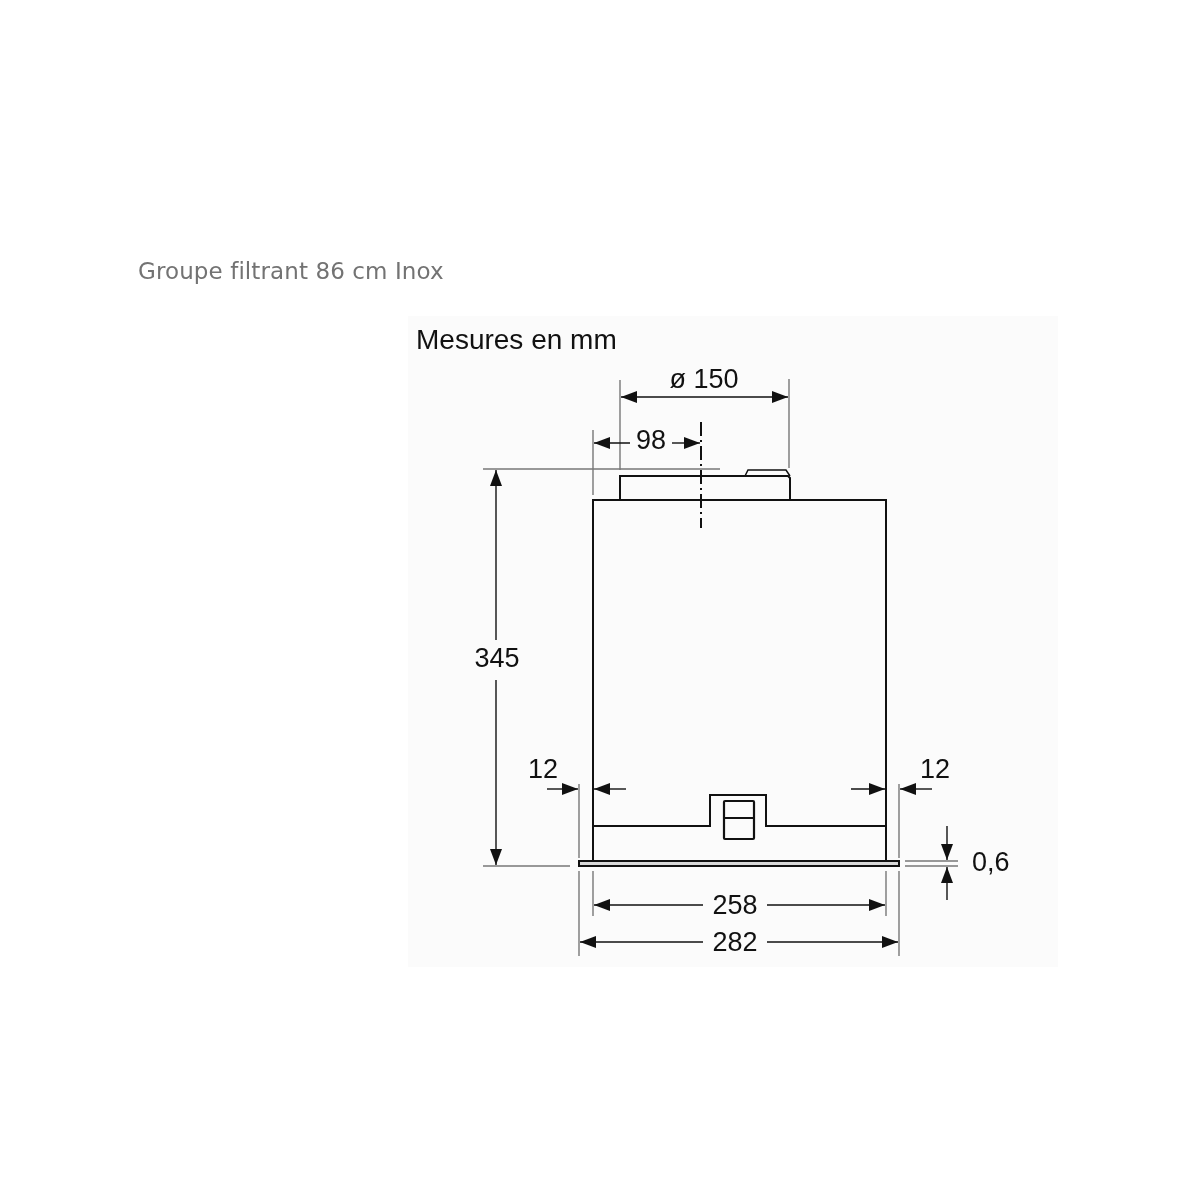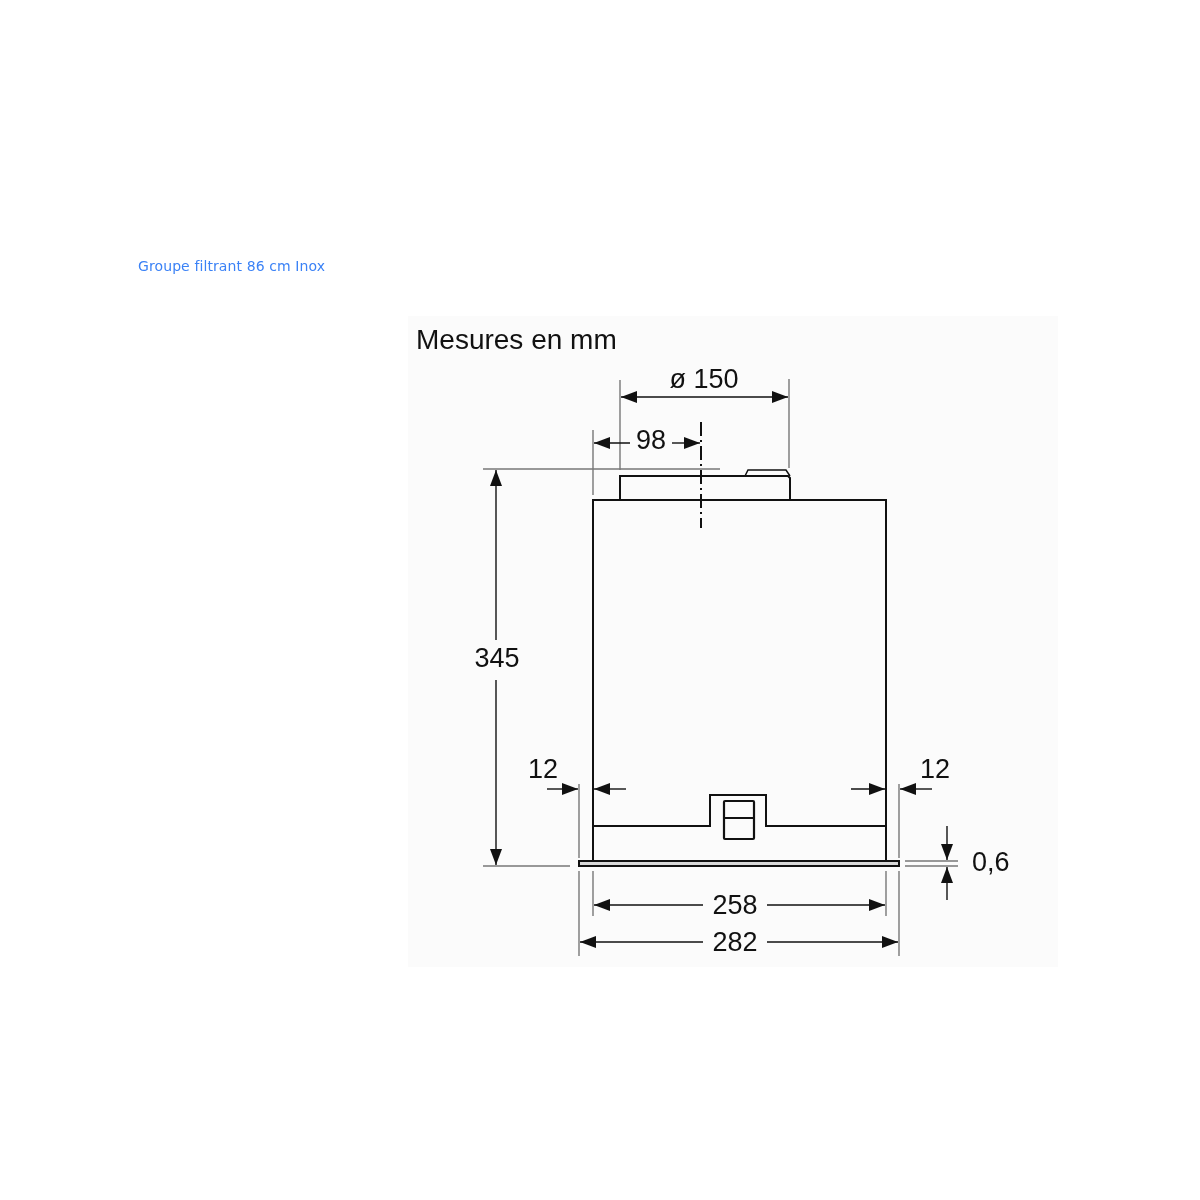--- a/index.html
+++ b/index.html
@@ -1,17 +1,17 @@
 <!DOCTYPE html>
 <html><head>
 <meta charset="utf-8">
 <style>
   html, body { margin: 0; padding: 0; background: #ffffff; }
   body { width: 1200px; height: 1200px; position: relative; overflow: hidden; font-family: "DejaVu Sans", sans-serif; }
-  .caption { position: absolute; left: 138px; top: 258px; font-size: 14px; color: #3b82f6; font-family: "DejaVu Sans", sans-serif; letter-spacing: 0.1px; }
+  .caption { position: absolute; left: 138px; top: 258px; font-size: 23px; color: #737373; font-family: "DejaVu Sans", sans-serif; letter-spacing: 0.1px; }
   .panel { position: absolute; left: 408px; top: 316px; width: 650px; height: 651px; background: #fbfbfb; }
   svg { position: absolute; left: 0; top: 0; }
   .dim-text { font-family: "Liberation Sans", sans-serif; font-size: 27px; fill: #111; }
   .title-text { font-family: "Liberation Sans", sans-serif; font-size: 28px; fill: #111; }
 </style>
 </head>
 <body>
 
 <div class="caption">Groupe filtrant 86 cm Inox</div>
 

